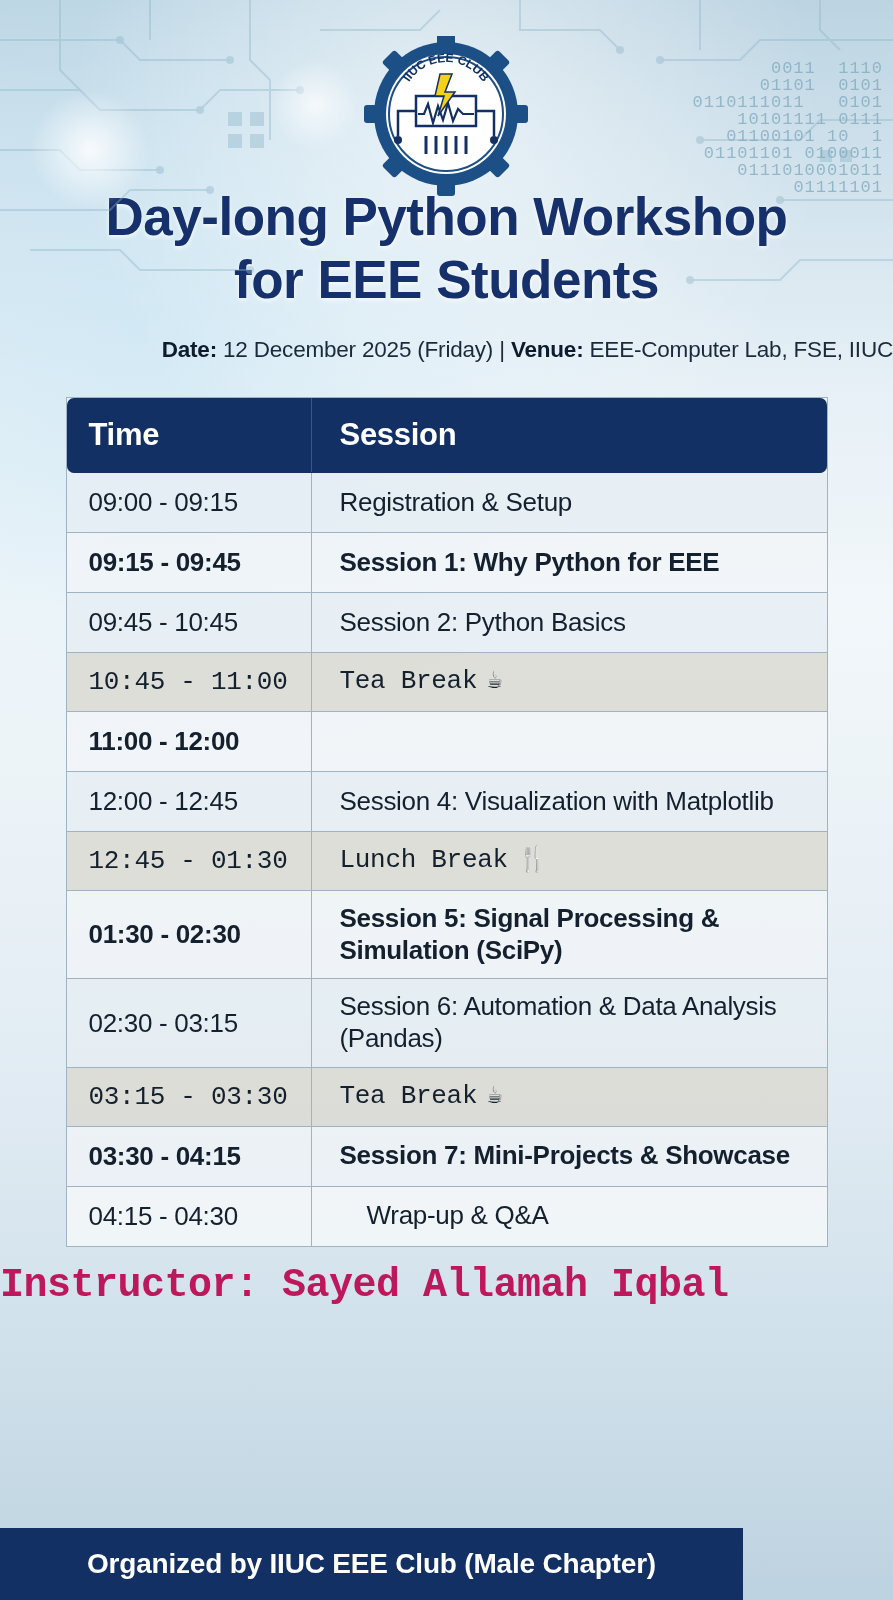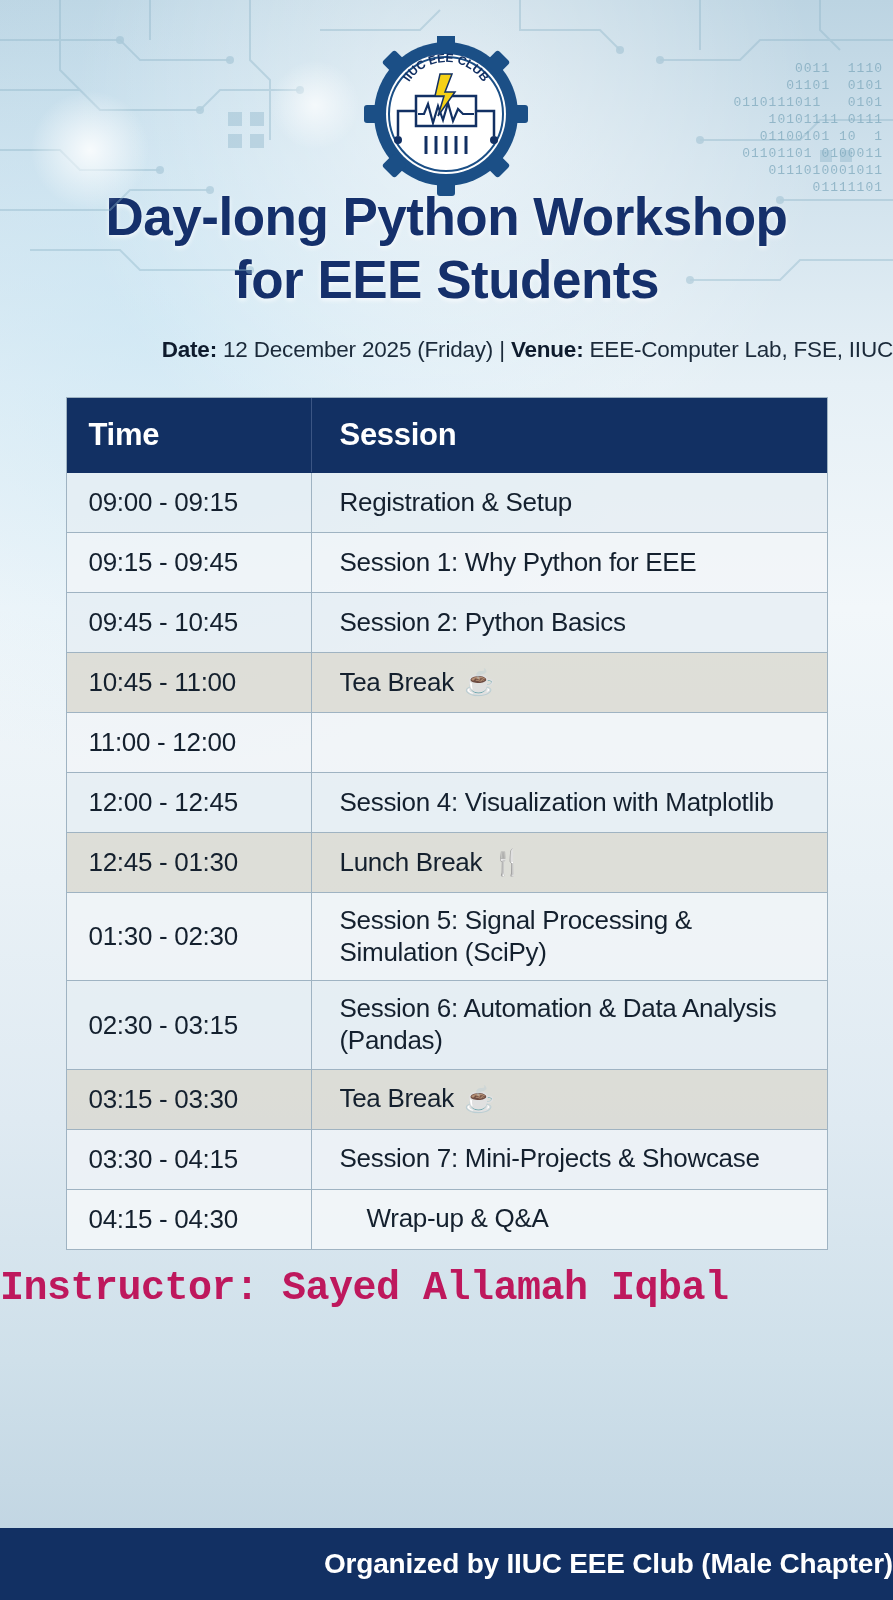--- a/index.html
+++ b/index.html
@@ -13,21 +13,21 @@
     background:
       radial-gradient(ellipse 60% 35% at 50% 8%, rgba(255,255,255,0.55) 0%, rgba(255,255,255,0.0) 70%),
       radial-gradient(ellipse 80% 40% at 18% 20%, rgba(200,230,245,0.6) 0%, rgba(200,230,245,0) 70%),
       linear-gradient(180deg, #bcd4e2 0%, #cfe1ec 10%, #e6f0f6 24%, #f2f7fa 38%, #e9f1f6 55%, #dfeaf2 70%, #cfe0ea 85%, #bdd2e0 100%);
   }
   
   .bg-deco { position:absolute; inset:0; pointer-events:none; }
   .circuit { position:absolute; top:0; left:0; width:893px; height:430px; opacity:0.5; }
   .binary {
     position:absolute; top:60px; right:10px; width:320px; height:200px;
-    font-family:"Liberation Mono", monospace; font-size:13px; line-height:17px;
+    font-family:"Liberation Mono", monospace; font-size:17px; line-height:17px;
     color:#7fa9bd; opacity:0.75; letter-spacing:1px; text-align:right;
     white-space:pre;
   }
   .glow1 { position:absolute; left:30px; top:90px; width:120px; height:120px; border-radius:50%;
            background:radial-gradient(circle, rgba(255,255,255,0.85) 0%, rgba(255,255,255,0) 70%); }
   .glow2 { position:absolute; left:270px; top:60px; width:90px; height:90px; border-radius:50%;
            background:radial-gradient(circle, rgba(255,255,255,0.7) 0%, rgba(255,255,255,0) 70%); }
 
   
   .logo-wrap { position:relative; width:100%; text-align:center; padding-top:36px; height:180px; }
@@ -77,50 +77,51 @@
     padding: 12px 16px 12px 28px;
     font-size: 26px;
     color:#14202e;
     display:flex; align-items:center;
     line-height:1.22;
     letter-spacing:-0.3px;
   }
   .head {
     background:#123063;
     border-bottom:1px solid #123063;
+    border-radius:7px;
   }
   .head .c-time, .head .c-sess {
     color:#ffffff;
     font-weight:bold;
     font-size:31px;
     padding-top:18px; padding-bottom:18px;
     border-right-color:#3b5584;
   }
   .r-normal { background: rgba(225,234,240,0.62); justify-content: flex-end; }
-  .r-alt    { background: rgba(238,243,246,0.55); }
-  .r-break  { background: rgba(214,212,203,0.72); }
+  .r-alt    { background: rgba(238,243,246,0.55); font-weight: bold; }
+  .r-break  { background: rgba(214,212,203,0.72); font-family: Liberation Mono, monospace; }
   .r-last   { background: rgba(245,248,250,0.70); gap: 27px; }
   .emoji { font-size:25px; margin-left:10px; }
 
   
   .instructor {
     text-align:left;
     font-size:40px;
     font-weight:bold;
     color:#be185d;
     margin-top:16px;
     letter-spacing:-0.5px;
     font-family:Liberation Mono, monospace;
   }
   
   .footer {
-    position:absolute; left:0; bottom:0; width:893px; height:72px;
+    position:absolute; left:0; bottom:0; width:743px; height:72px;
     background:#123063;
     color:#fff;
-    display:flex; align-items:center; justify-content:flex-end;
+    display:flex; align-items:center; justify-content:center;
     font-size:28px; font-weight:bold;
     letter-spacing:-0.2px;
   }
 </style>
 </head>
 <body>
 
 <div class="bg-deco">
   <svg class="circuit" viewBox="0 0 893 430">
     <g stroke="#8fb6c9" stroke-width="2" fill="none" opacity="0.8">

